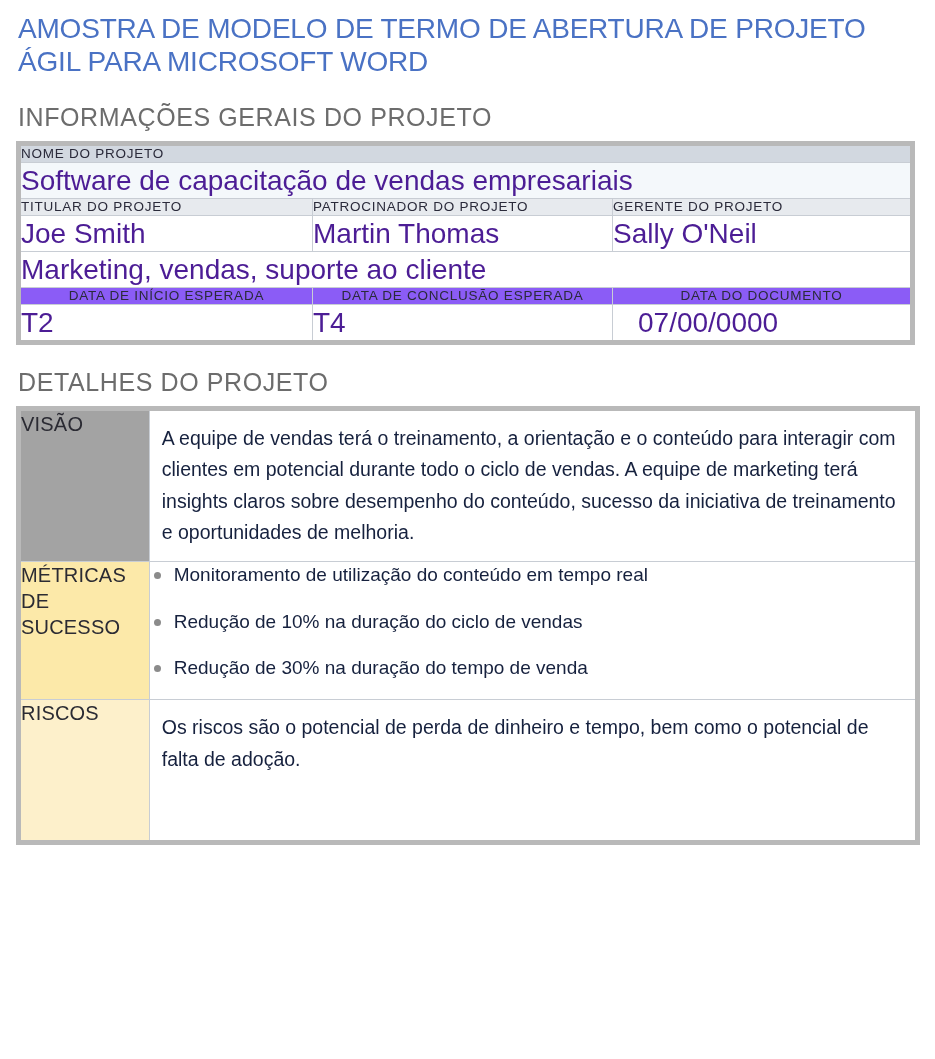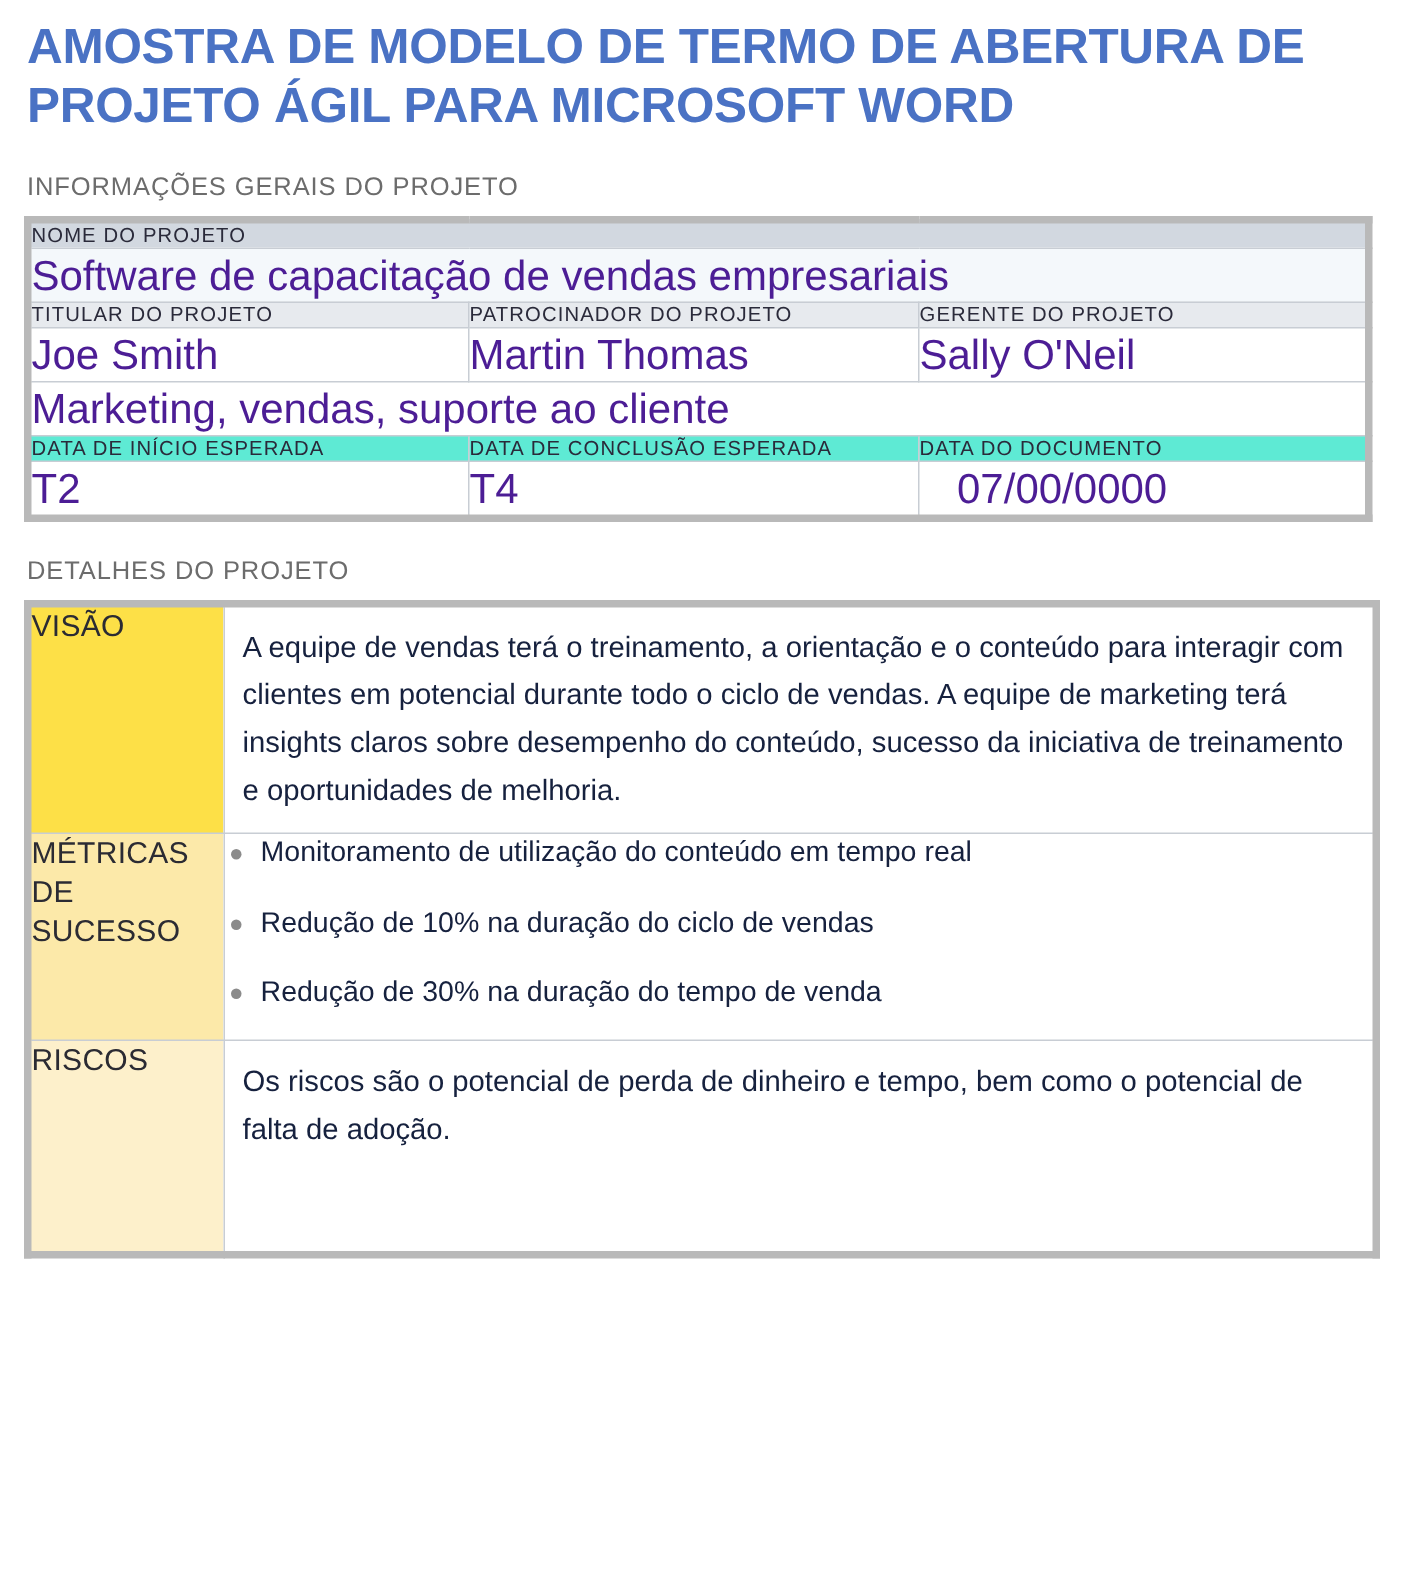--- a/index.html
+++ b/index.html
@@ -20,34 +20,34 @@
     position: relative;
     width: 935px;
     box-sizing: border-box;
     padding: 0 16px;
   }
 
   
   .doc-title {
     margin: 0;
     padding: 12px 0 0 2px;
-    font-size: 33px;
+    font-size: 28px;
     line-height: 1.18;
-    font-weight: 700;
+    font-weight: 400;
     letter-spacing: -0.2px;
     color: #4a72c4;
     text-transform: uppercase;
     font-stretch: condensed;
     max-width: 880px;
   }
 
   
   .section-heading {
     margin: 26px 0 9px 2px;
-    font-size: 17px;
+    font-size: 25px;
     font-weight: 400;
     letter-spacing: 0.6px;
     color: #6c6c6c;
     text-transform: uppercase;
     line-height: 1.1;
   }
   .section-heading.second {
     margin-top: 24px;
   }
 
@@ -78,21 +78,22 @@
     text-transform: uppercase;
     padding: 8px 0 8px 11px;
     font-weight: 400;
     white-space: nowrap;
     line-height: 1.2;
   }
   .lbl.tint-soft {
     background: #e7eaee;
   }
   .lbl.tint-plain {
-    background: #5eead4;
+    background: #8b5cf6;
+    text-align: center;
   }
 
   .val {
     background: #f4f8fb;
     font-size: 28px;
     color: #4c1d95;
     padding: 11px 0 12px 11px;
     line-height: 1.25;
     font-weight: 400;
     height: 34px;
@@ -120,21 +121,21 @@
 
   .dkey {
     font-size: 20px;
     color: #2b2b33;
     text-transform: uppercase;
     padding: 22px 8px 10px 12px;
     line-height: 1.3;
     letter-spacing: 0.2px;
     word-break: normal;
   }
-  .dkey.k-vision   { background: #fde047; }
+  .dkey.k-vision   { background: #a3a3a3; }
   .dkey.k-metrics  { background: #fce9a9; }
   .dkey.k-risks    { background: #fdf0cb; }
 
   .dval {
     background: #ffffff;
     padding: 18px 26px 16px 22px;
     font-size: 19.5px;
     line-height: 1.62;
     color: #16213e;
   }

